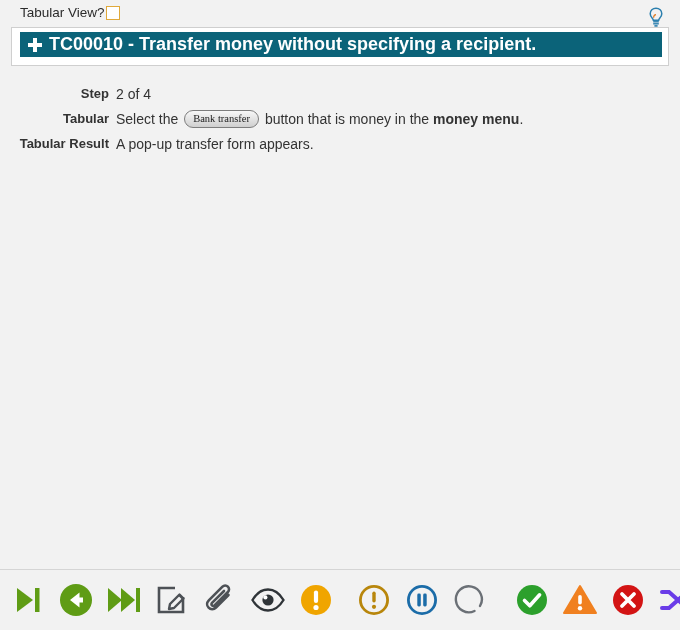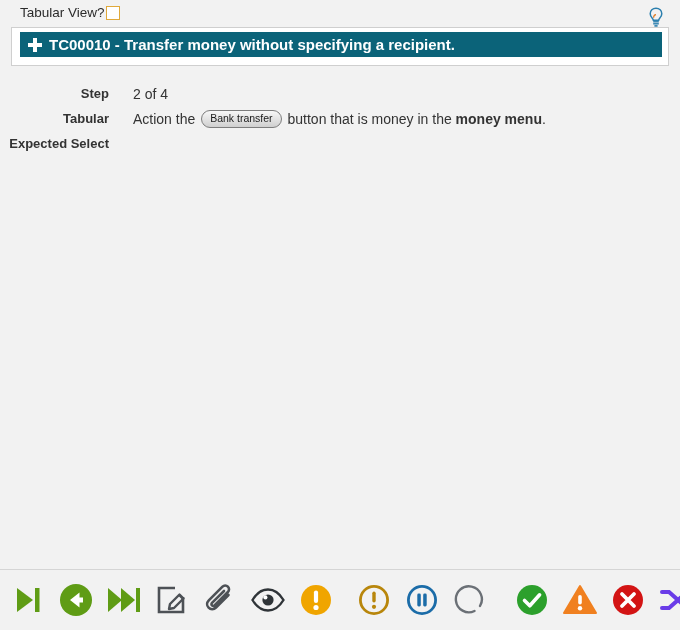--- a/index.html
+++ b/index.html
@@ -90,21 +90,21 @@
   }
   .tc-plus:before {
     left: 0; top: 5px; width: 14px; height: 4px;
   }
   .tc-plus:after {
     left: 5px; top: 0; width: 4px; height: 14px;
   }
   .tc-title {
     color: #ffffff;
     font-weight: bold;
-    font-size: 15px;
+    font-size: 18px;
     white-space: nowrap;
     font-family: "Liberation Sans", sans-serif;
   }
 
   
   .progress-wrap {
     position: absolute;
     right: 8px;
     top: 5px;
     width: 122px;
@@ -147,38 +147,38 @@
     width: 109px;
     flex: 0 0 109px;
     text-align: right;
     font-weight: bold;
     font-size: 13px;
     color: #333333;
     padding-top: 2px;
     font-family: "Liberation Sans", sans-serif;
   }
   .field-value {
-    margin-left: 24px;
+    margin-left: 7px;
     font-size: 14px;
     color: #333333;
     line-height: 20px;
     font-family: "Liberation Sans", sans-serif;
   }
   .field-value b { font-weight: bold; }
 
   .ui-chip {
     display: inline-block;
     vertical-align: middle;
     padding: 1px 8px 2px 8px;
     margin: 0 2px;
     border: 1px solid #7d7d7d;
     border-radius: 9px;
     background: linear-gradient(to bottom, #f7f7f7 0%, #e3e3e3 50%, #cfcfcf 100%);
     font-size: 10.5px;
-    font-family: Liberation Sans, sans-serif;
+    font-family: Liberation Serif, serif;
     color: #1a1a1a;
     line-height: 13px;
     position: relative;
     top: -1px;
   }
 
   
   .toolbar {
     position: absolute;
     left: 0;
@@ -231,29 +231,30 @@
 <div class="details">
 
   <div class="field-row">
     <div class="field-label">Step</div>
     <div class="field-value">2 of 4</div>
   </div>
 
   <div class="field-row">
     <div class="field-label">Tabular</div>
     <div class="field-value">
-      <span>Action the</span>
+      <span>Select the</span>
       <span class="ui-chip">Bank transfer</span>
       <span>button that is money in the</span>
       <b>money menu</b><span>.</span>
     </div>
   </div>
 
   <div class="field-row">
-    <div class="field-label">Expected Select</div>
+    <div class="field-label">Tabular Result</div>
+    <div class="field-value">A pop-up transfer form appears.</div>
   </div>
 
 </div>
 
 <div class="toolbar">
 
   <div style="width:4px" class="tb-gap"></div>
 
   <div class="tb-icon">
     <svg width="34" height="34" viewBox="0 0 34 34">

